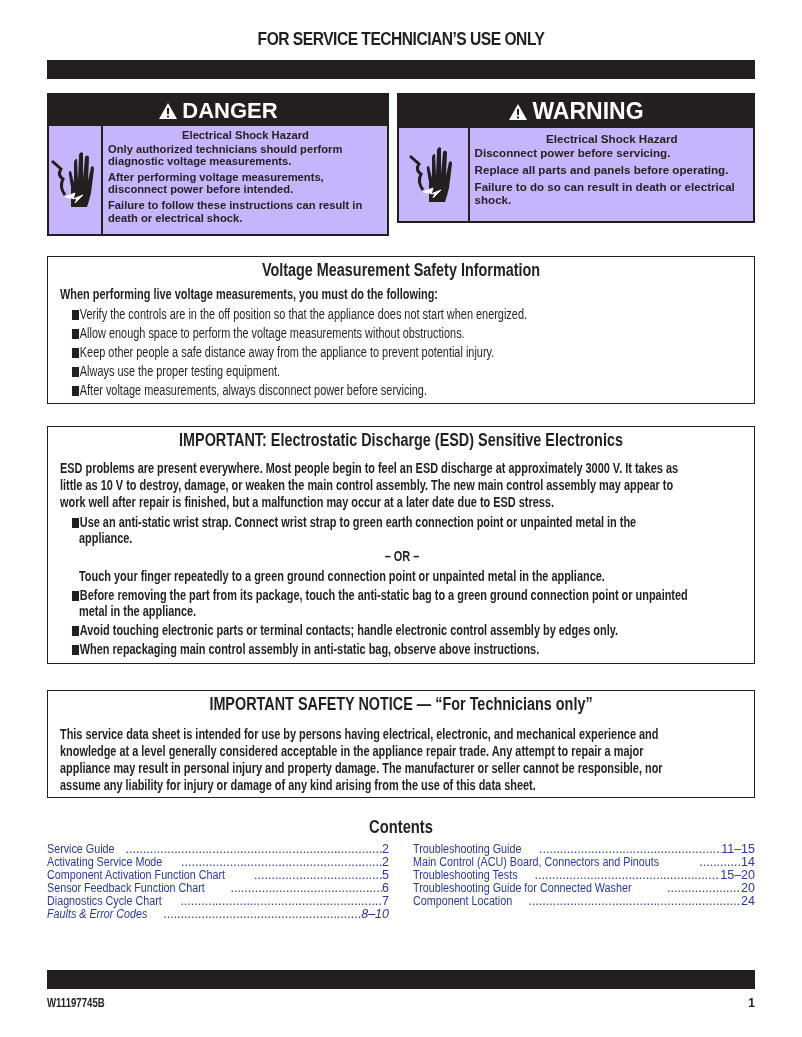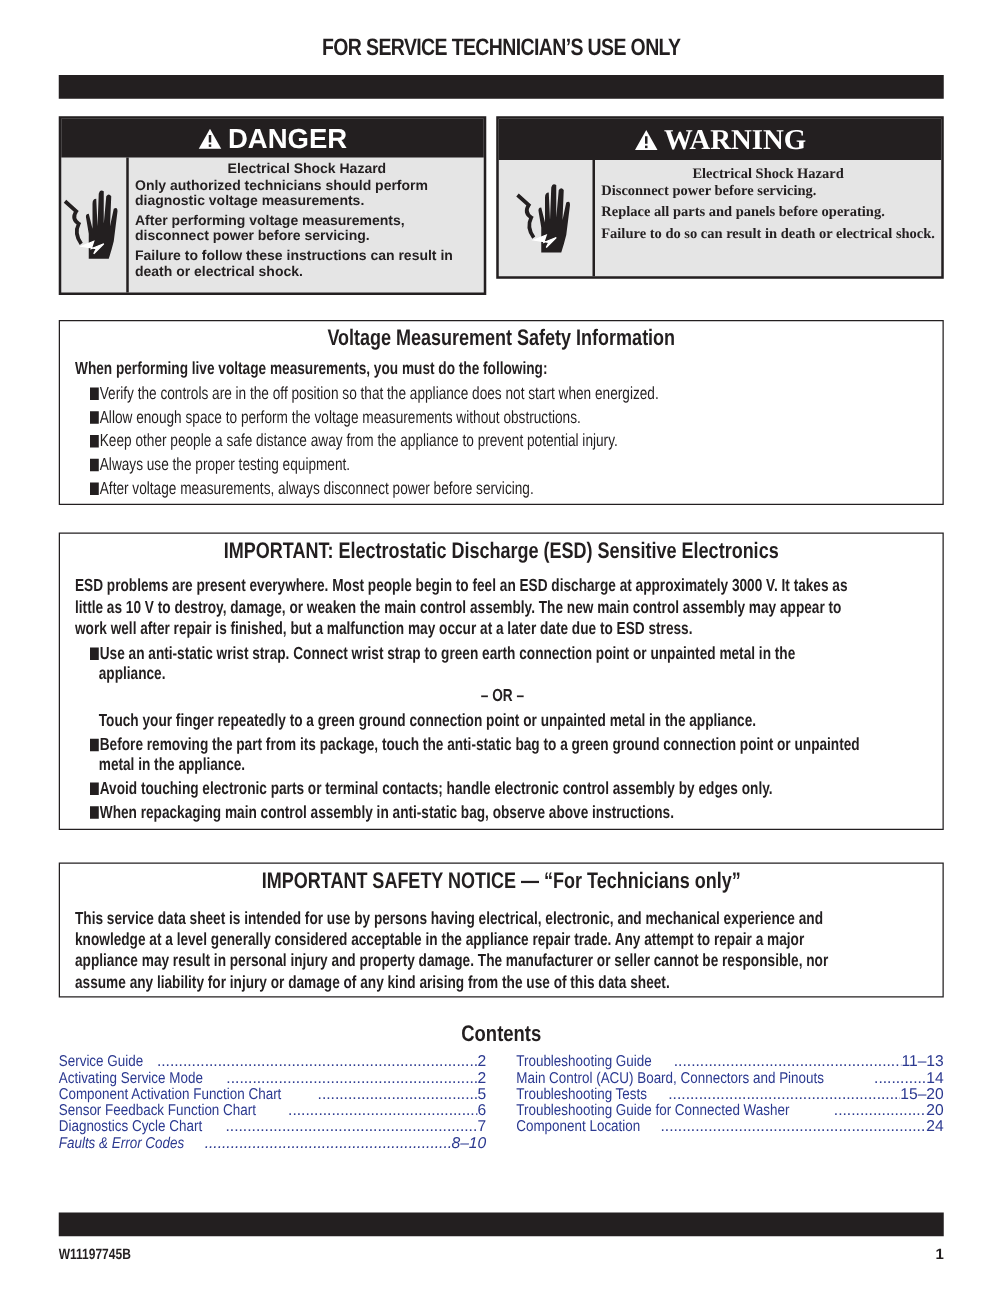--- a/index.html
+++ b/index.html
@@ -7,33 +7,33 @@
          font-family: "Liberation Sans", sans-serif; color: #231f20; }
   .abs { position: absolute; }
 
   #page-title { left: 0; top: 28px; width: 802px; text-align: center; font-size: 19px; font-weight: bold;
     letter-spacing: -0.6px; transform: scaleX(0.82); transform-origin: center top; }
   .bar { background: #231f20; left: 47px; width: 708px; }
   #top-bar { top: 60px; height: 19px; }
   #bottom-bar { top: 970px; height: 19px; }
 
   
-  .hazard { border: 2px solid #231f20; background: #e5e5e5; box-sizing: border-box; }
+  .hazard { border: 2px solid #231f20; background: #c4b5fd; box-sizing: border-box; }
   .hazard .head { background: #231f20; color: #fff; text-align: center; font-weight: bold;
     display: flex; align-items: center; justify-content: center; gap: 4px; }
   .hazard .row { display: flex; }
   .hazard .iconcell { border-right: 2px solid #231f20; display: flex; align-items: center; justify-content: center; box-sizing: border-box; }
   .hazard .text { padding: 3px 4px 20px 5px; font-weight: bold; font-size: 11.2px; line-height: 12.6px; }
   .hazard .text .sub { text-align: center; margin-bottom: 1px; }
   .hazard .text p { margin: 0 0 3px 0; }
 
   #danger { left: 47px; top: 93px; width: 342px; height: 143px; }
   #danger .head { height: 31px; font-size: 22px; }
   #danger .iconcell { width: 72px; height: 108px; }
-  #warning { left: 397px; top: 93px; width: 358px; height: 130px; font-family: Liberation Serif, serif; }
+  #warning { left: 397px; top: 93px; width: 358px; height: 130px; }
   #warning .head { height: 33px; font-size: 23px; }
   #warning .iconcell { width: 77px; height: 93px; }
   #warning .text { font-size: 11.6px; line-height: 13px; padding-top: 4px; }
   #warning .text p { margin-bottom: 4px; }
 
   
   .box { border: 1.5px solid #231f20; left: 47px; width: 708px; box-sizing: border-box; }
   .box .title { text-align: center; font-weight: bold; font-size: 18px; white-space: nowrap;
      transform: scaleX(0.8); transform-origin: center top; margin-top: 3px; }
   .ctext { font-size: 14px; white-space: nowrap; transform: scaleX(0.78); transform-origin: left top; }
@@ -77,21 +77,21 @@
     <div class="iconcell">
       <svg width="52" height="70" viewBox="0 0 52 70">
         <path d="M3 16 L12 24 Q8 30 14 34 Q10 42 16 50" stroke="#231f20" stroke-width="3" fill="none"></path>
         <path d="M22 62 L22 42 L20 30 Q19 26 22 26 L25 38 L25 18 Q25 14 28 14 L29 36 L30 10 Q31 6 34 8 L34 34 L36 12 Q38 9 40 12 L39 36 L42 22 Q45 20 45 24 L42 48 Q40 56 38 62 Z" fill="#231f20"></path>
         <path d="M16 52 L26 48 L24 54 L34 50 L26 58 L28 54 Z" fill="#fff" stroke="#fff" stroke-width="1"></path>
       </svg>
     </div>
     <div class="text">
       <div class="sub">Electrical Shock Hazard</div>
       <p>Only authorized technicians should perform diagnostic voltage measurements.</p>
-      <p>After performing voltage measurements, disconnect power before servicing.</p>
+      <p>After performing voltage measurements, disconnect power before intended.</p>
       <p>Failure to follow these instructions can result in death or electrical shock.</p>
     </div>
   </div>
 </div>
 
 <div id="warning" class="abs hazard">
   <div class="head">
     <svg width="20" height="18" viewBox="0 0 20 18">
         <path d="M10 1 L19 17 L1 17 Z" fill="#fff"></path>
         <rect x="9" y="6" width="2" height="6" fill="#231f20"></rect>
@@ -181,21 +181,21 @@
       <span class="lbl">Faults &amp; Error Codes </span>
       <span class="dots">......................................................................................................................................</span>
       <span class="pg">8–10</span>
     </div>
 </div>
 
 <div class="toc">
   <div class="toc-row" style="left:413px;top:843px;width:342px;">
       <span class="lbl">Troubleshooting Guide</span>
       <span class="dots">......................................................................................................................................</span>
-      <span class="pg">11–13</span>
+      <span class="pg">11–15</span>
     </div>
   <div class="toc-row" style="left:413px;top:856px;width:342px;">
       <span class="lbl">Main Control (ACU) Board, Connectors and Pinouts</span>
       <span class="dots">......................................................................................................................................</span>
       <span class="pg">14</span>
     </div>
   <div class="toc-row" style="left:413px;top:869px;width:342px;">
       <span class="lbl">Troubleshooting Tests</span>
       <span class="dots">......................................................................................................................................</span>
       <span class="pg">15–20</span>

